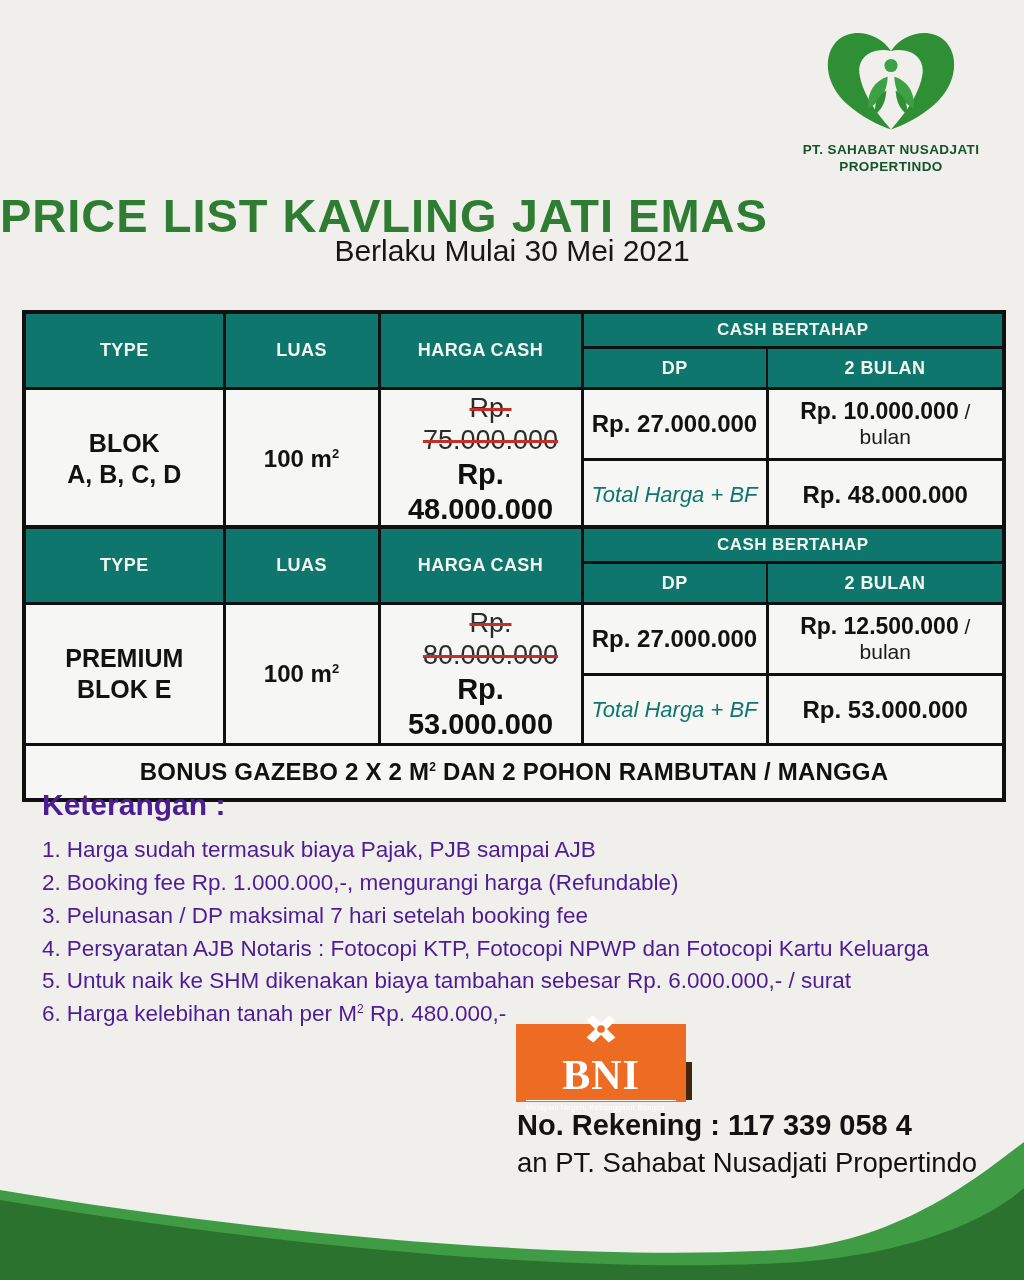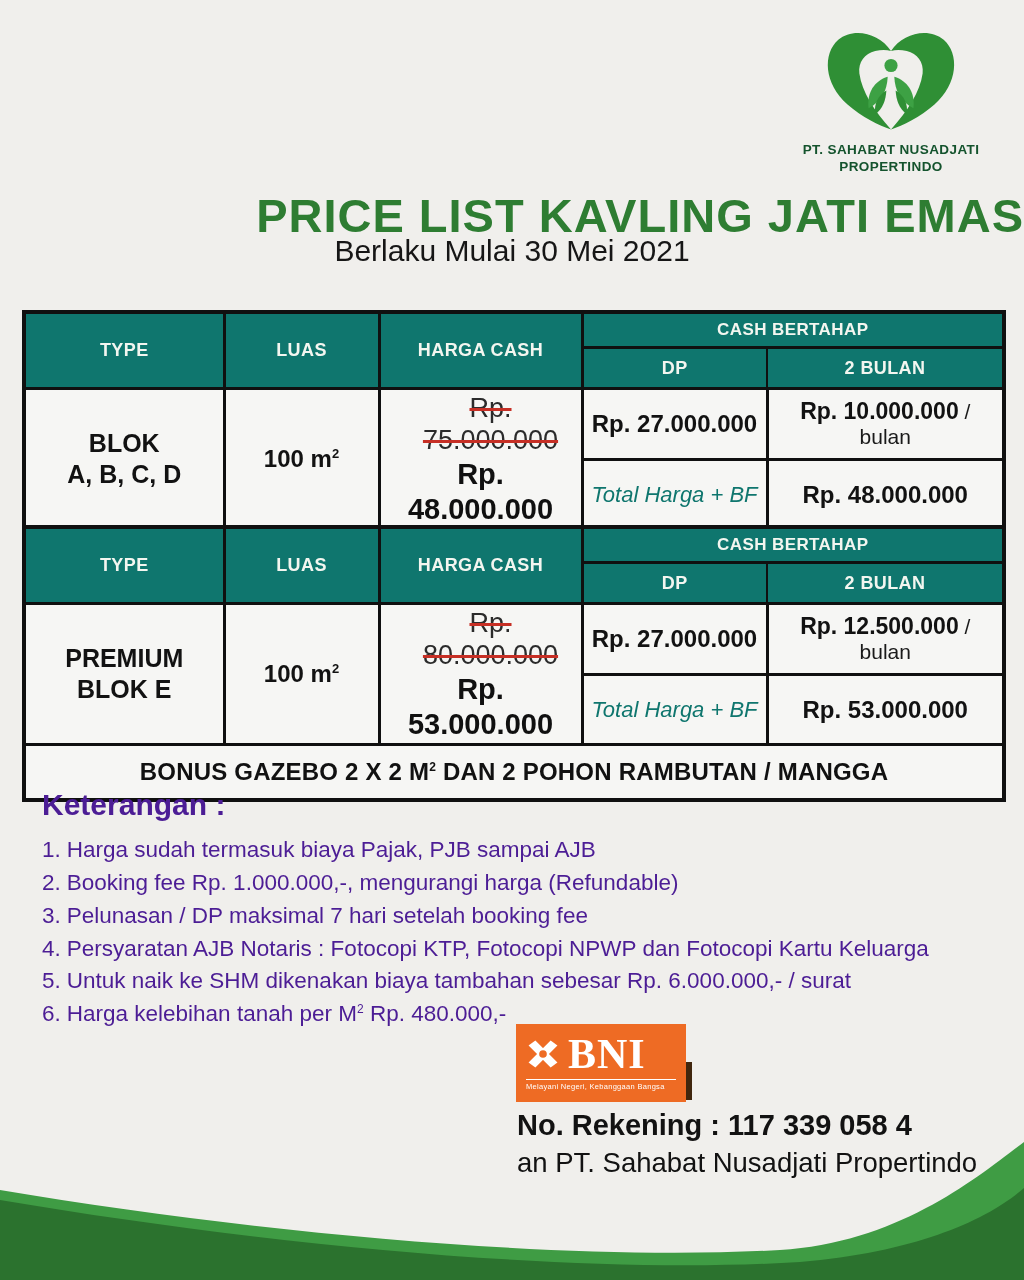--- a/index.html
+++ b/index.html
@@ -17,21 +17,21 @@
   .logo-block { position:absolute; top:26px; right:28px; width:210px; text-align:center; }
   .logo-mark { width:150px; height:112px; margin:0 auto; display:block; }
   .company-name {
     margin-top:4px; font-weight:bold; font-size:13.5px; line-height:1.25;
     color:#14532d; letter-spacing:.4px;
   }
 
   
   .title {
     position:absolute; top:188px; left:0; width:100%;
-    text-align:right; color:#2e7d32; font-weight:bold;
+    text-align:left; color:#2e7d32; font-weight:bold;
     font-size:47px; letter-spacing:1px;
   }
   .subtitle {
     position:absolute; top:234px; left:0; width:100%;
     text-align:center; color:#161616; font-size:30px; font-weight:500;
   }
 
   
   .tbl-wrap1 { position:absolute; top:310px; left:22px; }
   .tbl-wrap2 { position:absolute; top:525px; left:22px; }
@@ -82,21 +82,21 @@
   .ket-num { display:inline-block; margin-right:6px; }
 
   
   .bni-box {
     position:absolute; top:1024px; left:516px; width:170px; height:78px;
     background:#ee6b24; color:#fff;
     display:flex; flex-direction:column; justify-content:center; padding:4px 10px 6px 10px;
     box-sizing:border-box;
   }
   .bni-notch { position:absolute; top:1062px; left:686px; width:6px; height:38px; background:#40260e; }
-  .bni-row { display:flex; align-items:center; gap:8px; }
+  .bni-row { display:flex; align-items:center; gap:8px;flex-direction:column; }
   .bni-glyph { width:34px; height:34px; flex:0 0 auto; }
   .bni-word { font-family:"Liberation Serif", serif; font-weight:bold; font-size:42px; line-height:1; letter-spacing:1px; }
   .bni-tagline {
     margin-top:4px; border-top:1px solid #ffffff; padding-top:2px;
     font-size:7.5px; letter-spacing:.3px; white-space:nowrap;
   }
   .account { position:absolute; left:517px; top:1108px; color:#121212; }
   .account-number { font-weight:bold; font-size:29px; line-height:1.2; }
   .account-name { font-size:27.5px; font-weight:normal; margin-top:4px; }
 

